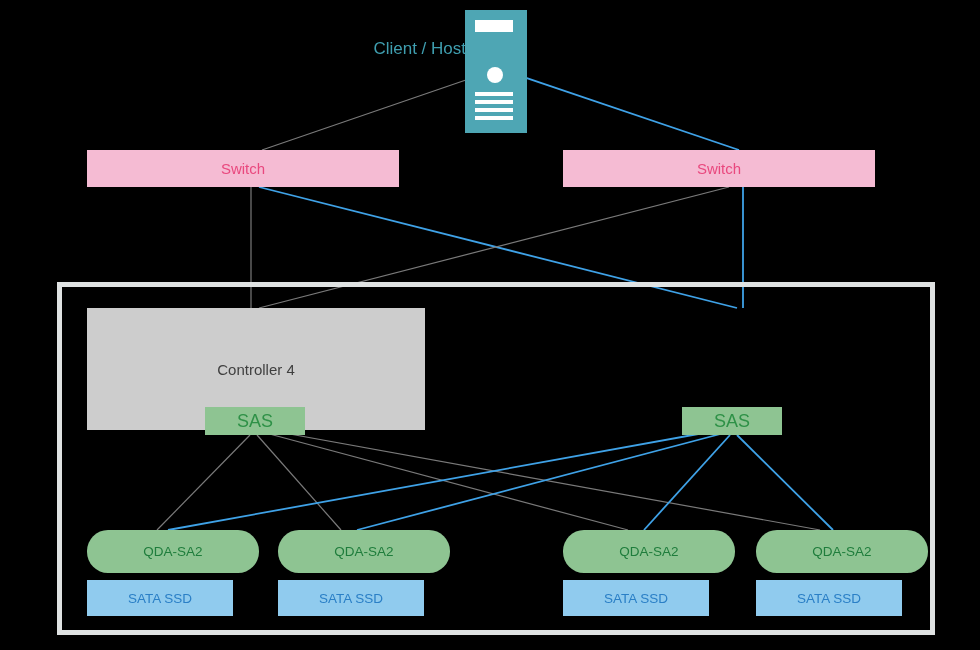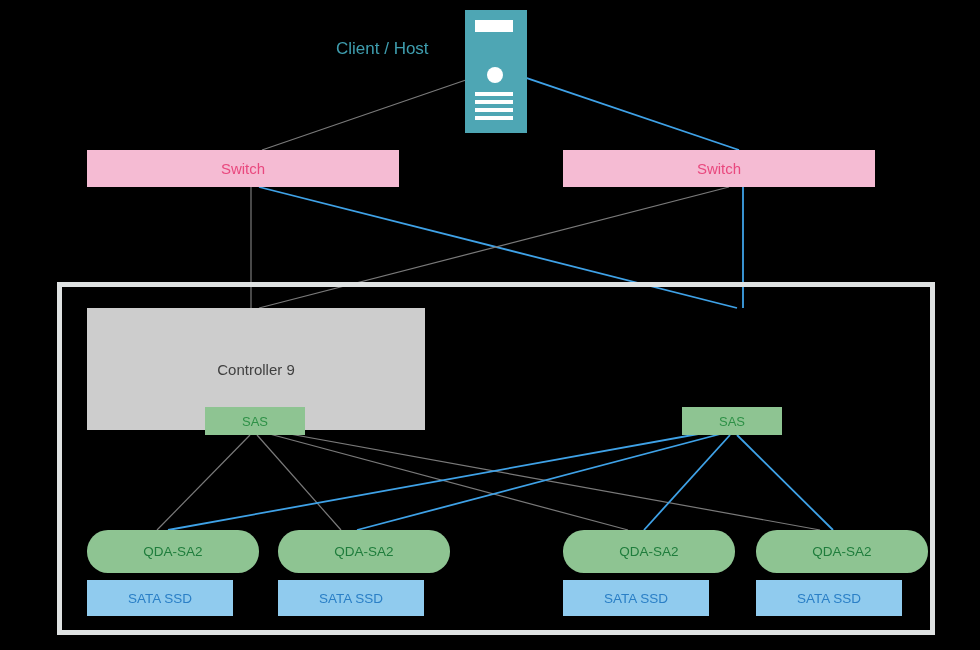--- a/index.html
+++ b/index.html
@@ -6,22 +6,22 @@
   .stage{
     position:relative;width:980px;height:650px;
     background:var(--background,#000);
     font-family:"Liberation Sans",sans-serif;
     overflow:hidden;
   }
   #wires{position:absolute;left:0;top:0;width:980px;height:650px;}
 
   
   .client-label{
-    position:absolute;left:336px;top:39px;width:114px;
-    font-size:17px;color:var(--teal-text);
+    position:absolute;left:352px;top:39px;width:114px;
+    text-align:right;font-size:17px;color:var(--teal-text);
   }
   .server{position:absolute;left:465px;top:10px;width:62px;height:123px;background:var(--teal);}
   .srv-slot{position:absolute;left:10px;top:10px;width:38px;height:12px;background:#fff;}
   .srv-btn{position:absolute;left:22px;top:57px;width:16px;height:16px;border-radius:50%;background:#fff;}
   .srv-grill{position:absolute;left:10px;top:82px;width:38px;}
   .srv-grill i{display:block;height:4px;background:#fff;margin-bottom:4px;}
 
   
   .box{position:absolute;display:flex;align-items:center;justify-content:center;}
 
@@ -29,21 +29,21 @@
   .sw1{left:87px}.sw2{left:563px}
 
   .enclosure{
     position:absolute;left:57px;top:282px;width:878px;height:353px;
     border:5px solid var(--enclosure-border);box-sizing:border-box;background:transparent;
   }
 
   .controller{top:308px;height:122px;background:var(--gray-fill);color:var(--gray-text);font-size:15px;}
   .c1{left:87px;width:338px}.c2{left:563px;width:339px}
 
-  .sas{top:407px;width:100px;height:28px;background:var(--green-fill);color:var(--sas-text);font-size:13px;}
+  .sas{top:407px;width:100px;height:28px;background:var(--green-fill);color:var(--sas-text);font-size:18px;}
   .sas1{left:205px}.sas2{left:682px}
 
   .qda{top:530px;width:172px;height:43px;background:var(--green-fill);color:var(--green-text);font-size:13.5px;border-radius:21px;}
   .q1{left:87px}.q2{left:278px}.q3{left:563px}.q4{left:756px}
 
   .sata{top:580px;width:146px;height:36px;background:var(--blue-fill);color:var(--blue-text);font-size:13.5px;}
   .s1{left:87px}.s2{left:278px}.s3{left:563px}.s4{left:756px}
 </style>
 </head>
 <body>
@@ -79,21 +79,21 @@
         <i></i>
     </div>
   </div>
 
   <div class="box switch sw1">Switch</div>
 
   <div class="box switch sw2">Switch</div>
 
   <div class="enclosure"></div>
 
-  <div class="box controller c1">Controller 9</div>
+  <div class="box controller c1">Controller 4</div>
 
 
   <div class="box sas sas1">SAS</div>
 
   <div class="box sas sas2">SAS</div>
 
   <div class="box qda q1">QDA-SA2</div>
   <div class="box qda q2">QDA-SA2</div>
   <div class="box qda q3">QDA-SA2</div>
   <div class="box qda q4">QDA-SA2</div>

